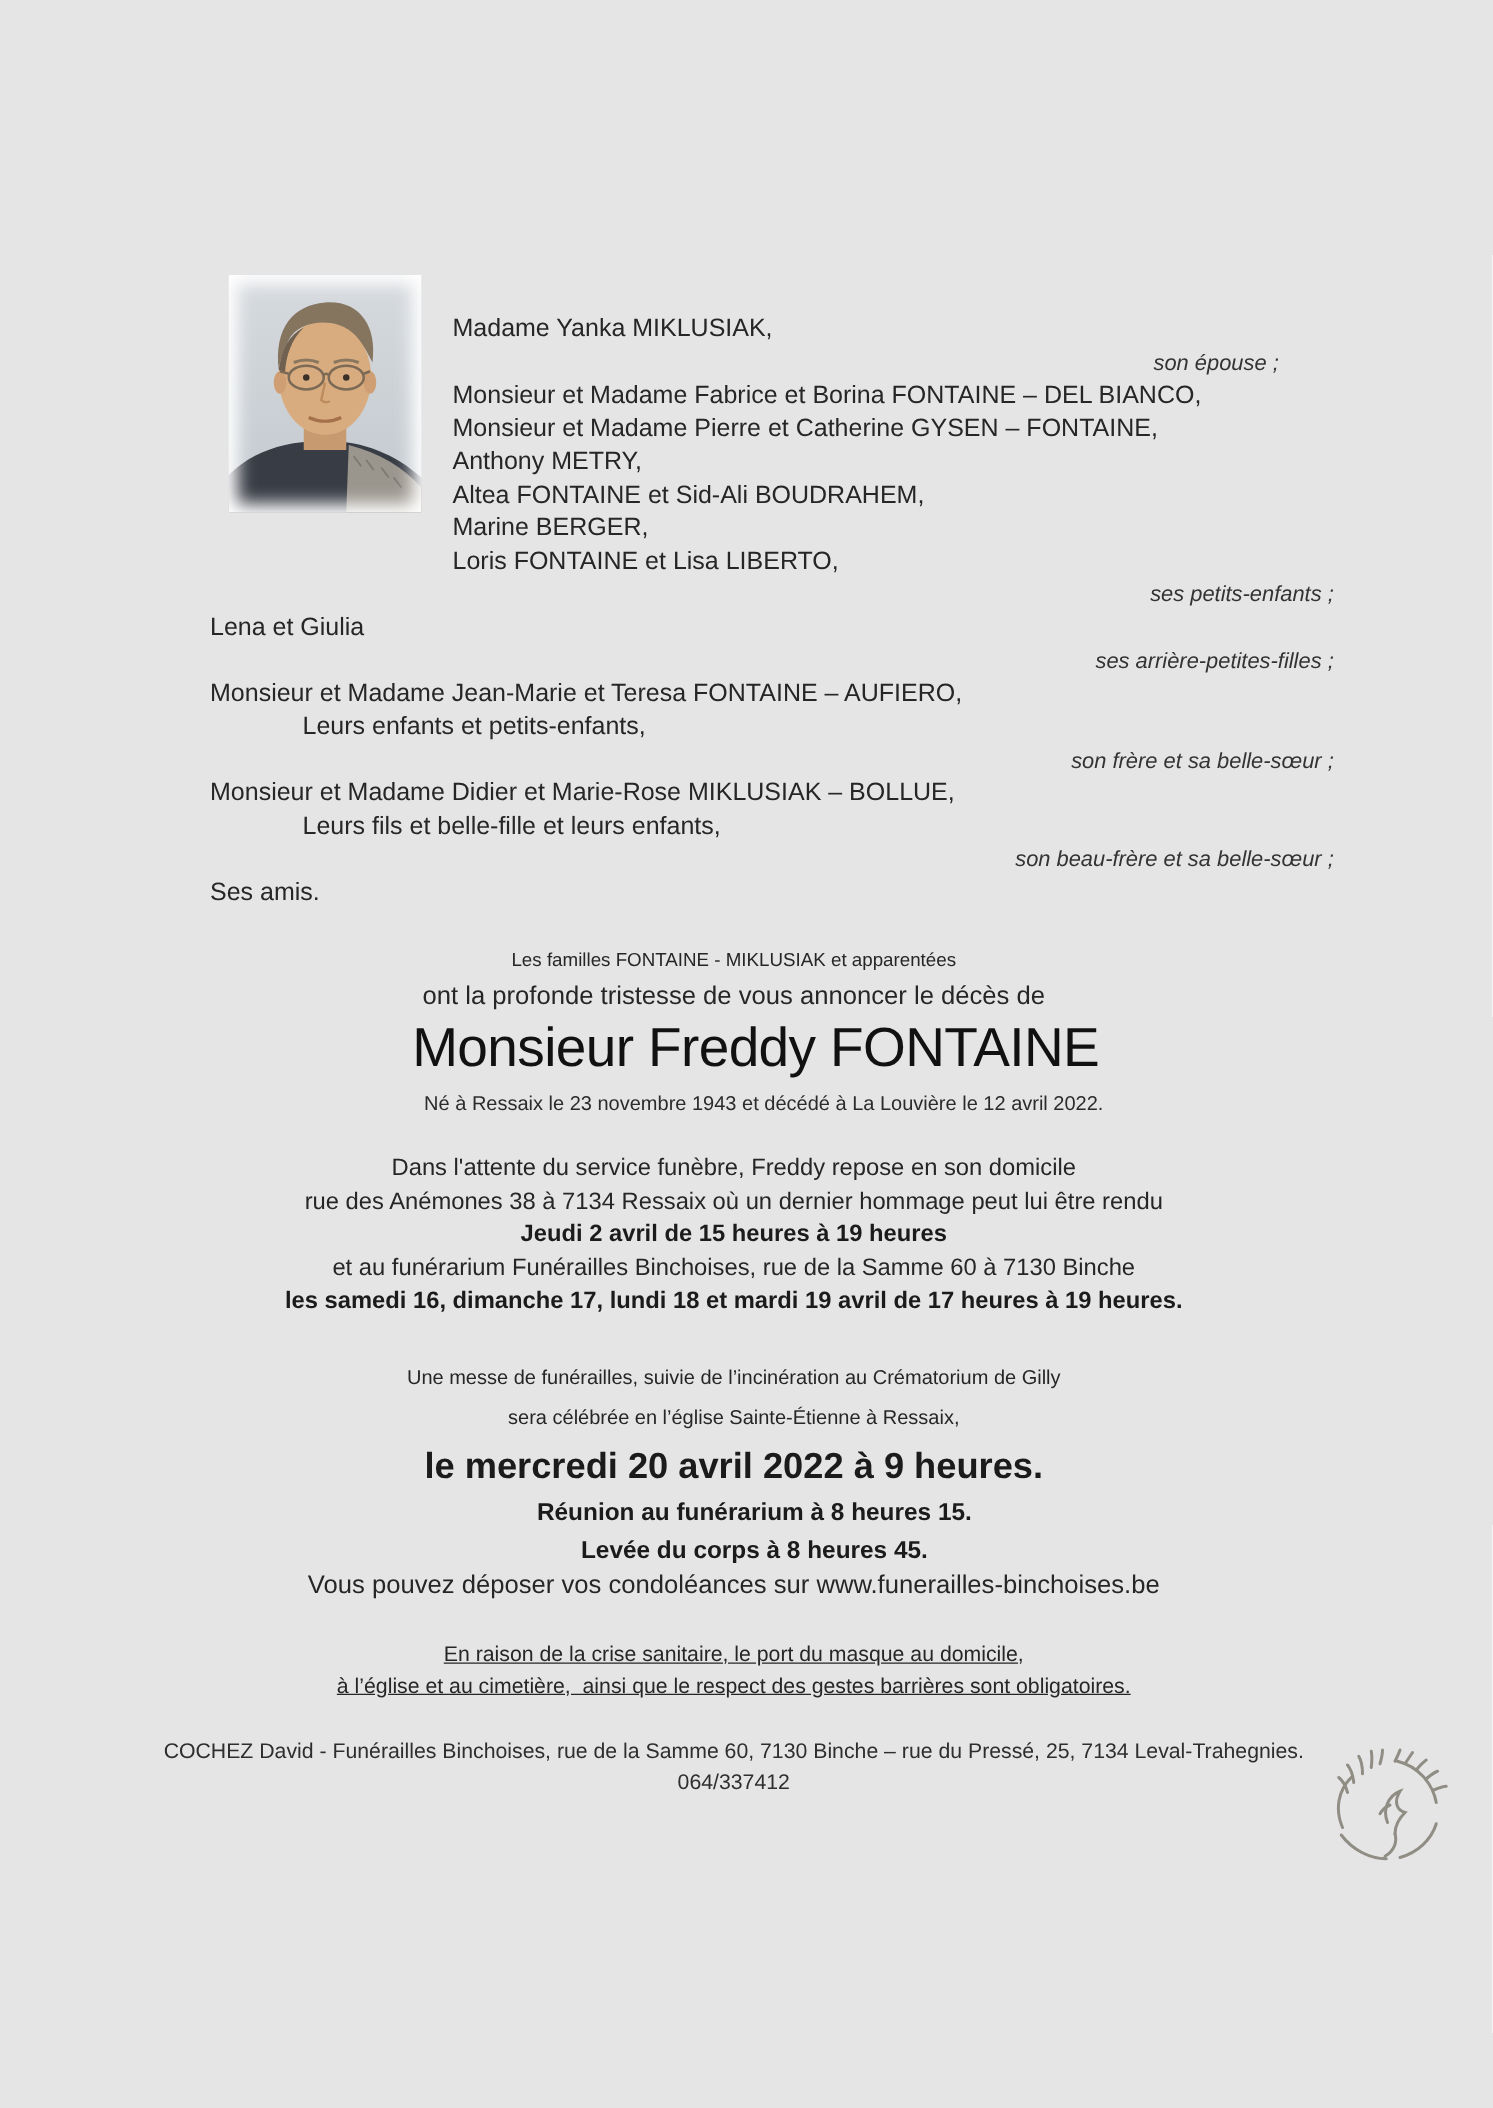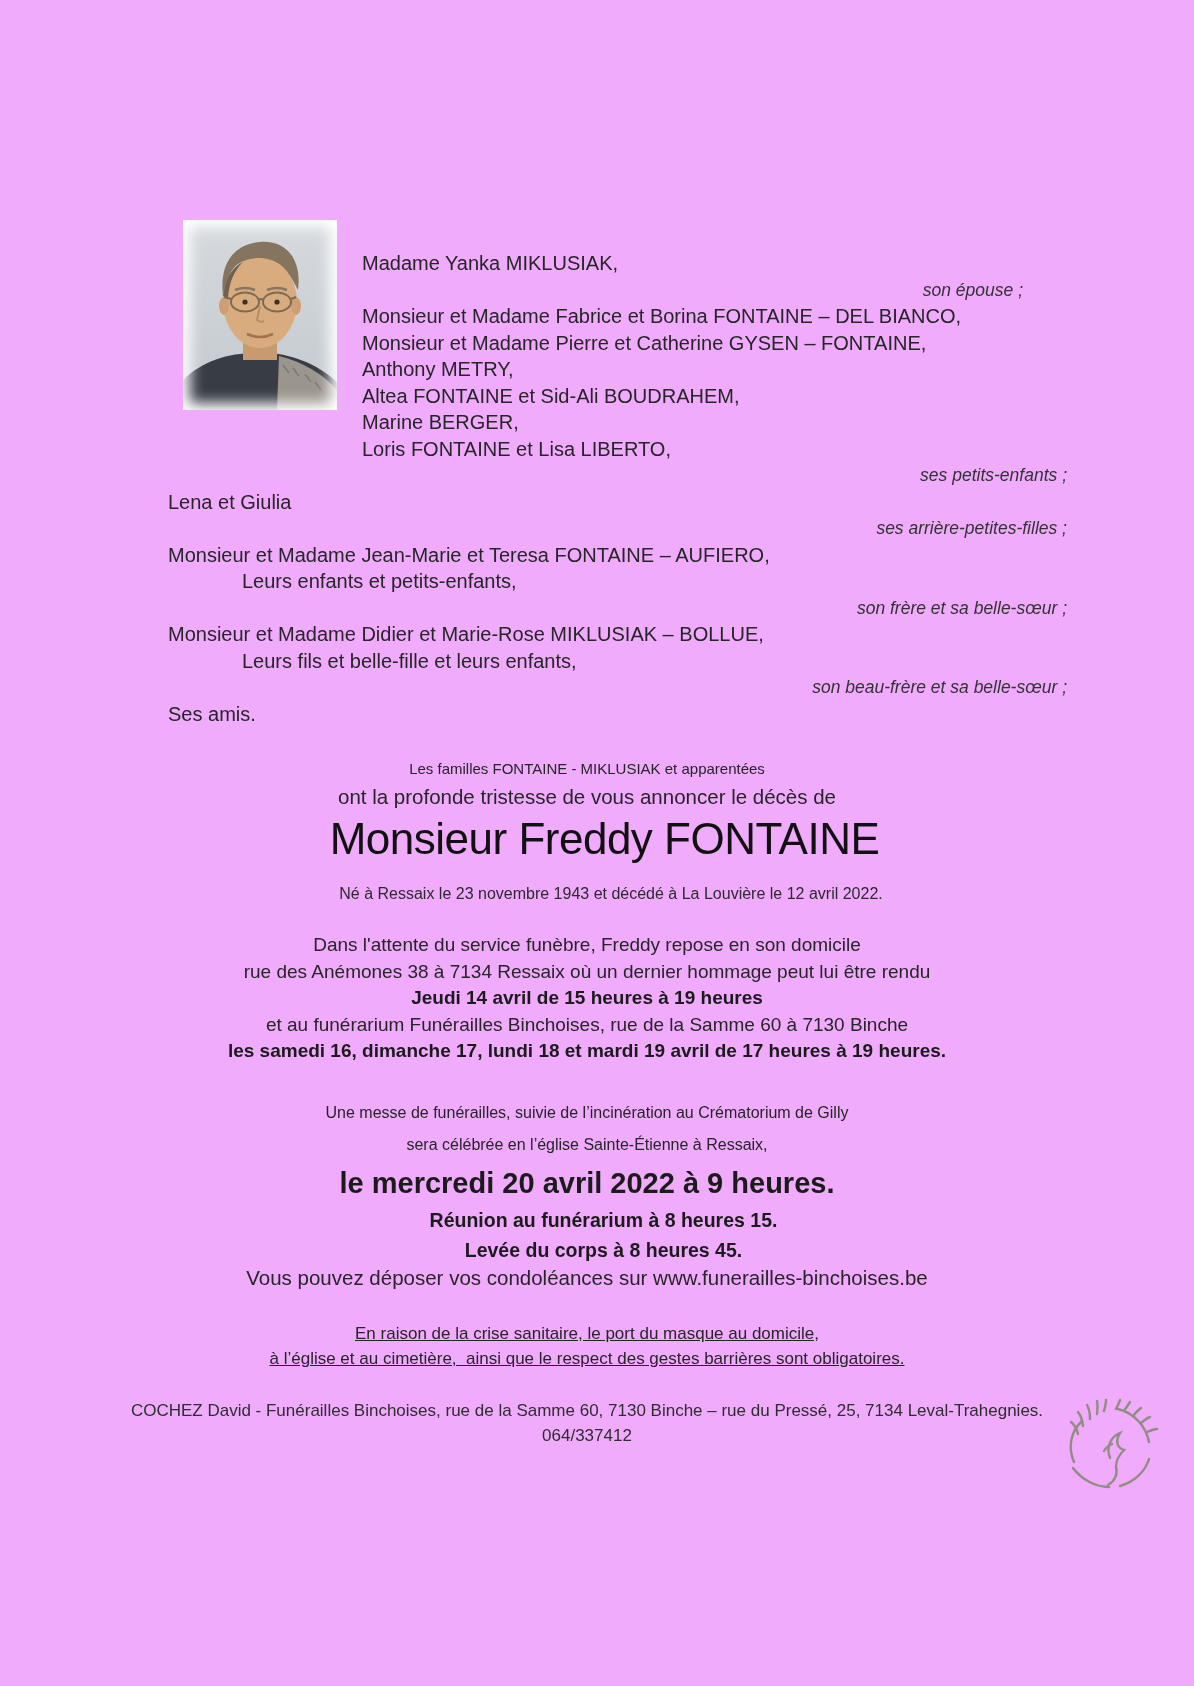--- a/index.html
+++ b/index.html
@@ -1,20 +1,20 @@
 <!DOCTYPE html>
 <html><head>
 <meta charset="utf-8">
 <style>
   html,body{margin:0;padding:0;background:#ffffff;}
   .page{
     position:relative;
     width:1194px;height:1686px;
     margin:0 auto;
-    background:#f0abfc;
+    background:#e5e5e5;
     font-family:"Liberation Sans",sans-serif;
     color:#262626;
     overflow:hidden;
   }
   
   .photo{
     position:absolute;left:183px;top:220px;width:154px;height:190px;
   }
   .photo svg{display:block;}
   
@@ -31,21 +31,21 @@
   
   .ccol{text-align:center;padding-right:20px;}
   .intro1{margin-top:28px;font-size:15px;line-height:28px;}
   .intro2{font-size:20.5px;line-height:28px;}
   .deceased{
     margin-top:2px;
     font-size:44px;line-height:52px;font-weight:normal;color:#111111;
     letter-spacing:-0.5px;
     margin-left:35px;
   }
-  .lifedates{margin-top:19px;font-size:16px;line-height:20px;color:#2b2b2b;padding-left:48px;}
+  .lifedates{margin-top:9px;font-size:16px;line-height:20px;color:#2b2b2b;padding-left:48px;}
   .visitation{margin-top:28px;}
   .v-ln{font-size:19px;line-height:26.5px;}
   .service{margin-top:32px;}
   .s-ln{font-size:16px;line-height:32px;}
   .s-date{font-size:29px;line-height:44px;font-weight:bold;color:#1b1b1b;}
   .s-sub{font-size:19.5px;line-height:30px;font-weight:bold;color:#1b1b1b;padding-left:33px;}
   .b{font-weight:bold;color:#1b1b1b;}
   .condolences{font-size:20.5px;line-height:26px;}
   .covid{margin-top:30px;}
   .c-ln{font-size:17px;line-height:25.5px;text-decoration:underline;white-space:pre-wrap;}
@@ -127,21 +127,21 @@
   <div class="ccol">
     <div class="intro1">Les familles FONTAINE - MIKLUSIAK et apparentées</div>
     <div class="intro2">ont la profonde tristesse de vous annoncer le décès de</div>
     <div class="deceased">Monsieur Freddy FONTAINE</div>
     <div class="lifedates">Né à Ressaix le 23 novembre 1943 et décédé à La Louvière le 12 avril 2022.</div>
   </div>
 
   <div class="ccol visitation">
     <div class="v-ln">Dans l'attente du service funèbre, Freddy repose en son domicile</div>
     <div class="v-ln">rue des Anémones 38 à 7134 Ressaix où un dernier hommage peut lui être rendu</div>
-    <div class="v-ln b">Jeudi 14 avril de 15 heures à 19 heures</div>
+    <div class="v-ln b">Jeudi 2 avril de 15 heures à 19 heures</div>
     <div class="v-ln">et au funérarium Funérailles Binchoises, rue de la Samme 60 à 7130 Binche</div>
     <div class="v-ln b">les samedi 16, dimanche 17, lundi 18 et mardi 19 avril de 17 heures à 19 heures.</div>
   </div>
 
   <div class="ccol service">
     <div class="s-ln">Une messe de funérailles, suivie de l’incinération au Crématorium de Gilly</div>
     <div class="s-ln">sera célébrée en l’église Sainte-Étienne à Ressaix,</div>
     <div class="s-date">le mercredi 20 avril 2022 à 9 heures.</div>
     <div class="s-sub">Réunion au funérarium à 8 heures 15.</div>
     <div class="s-sub">Levée du corps à 8 heures 45.</div>

